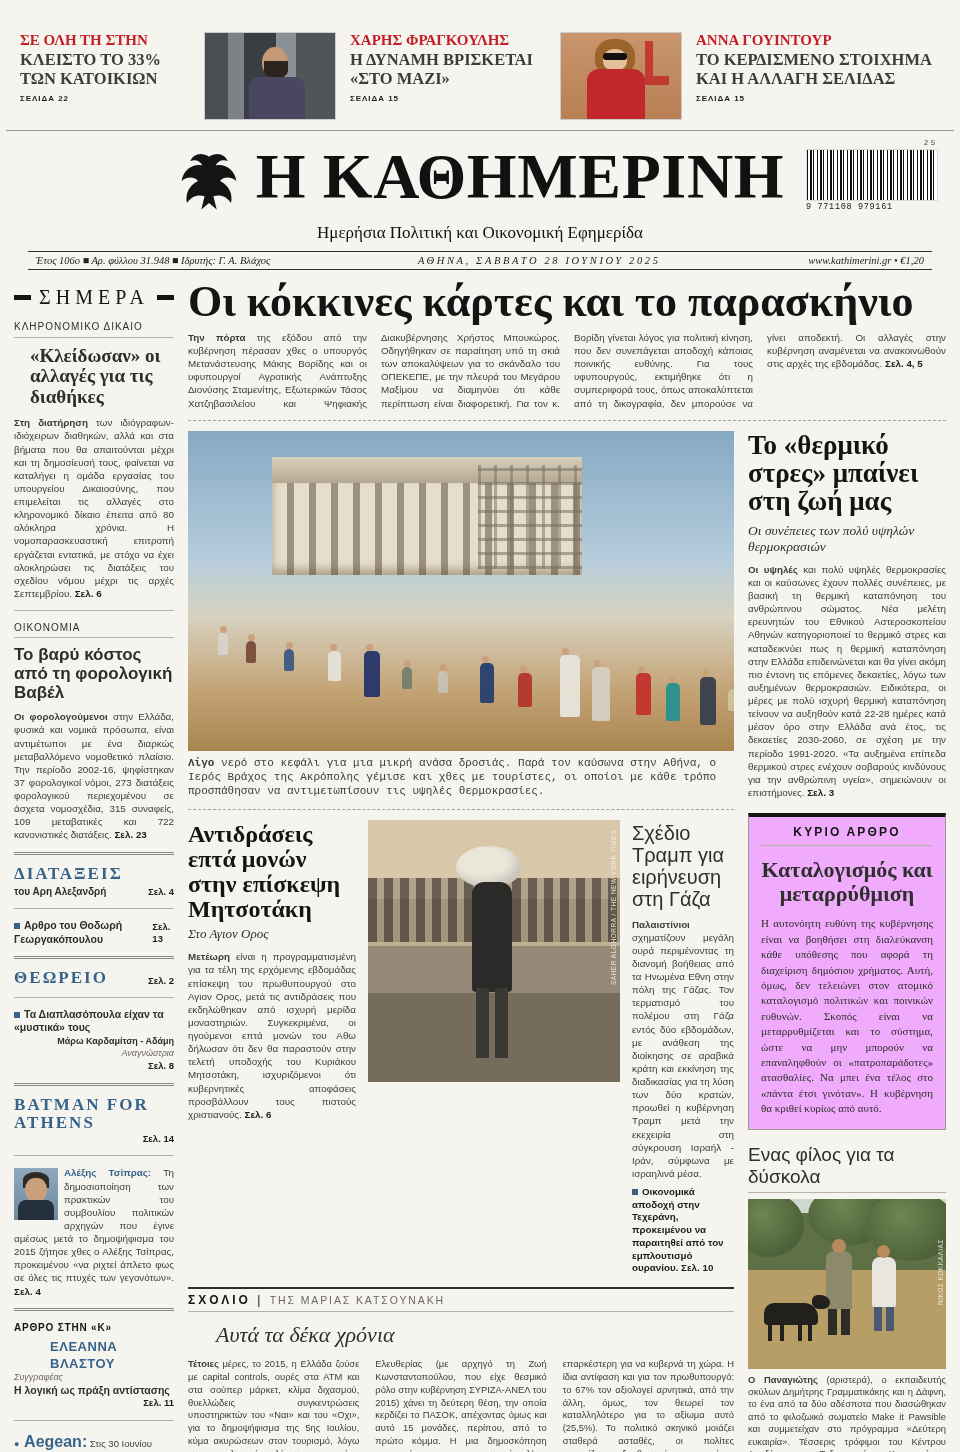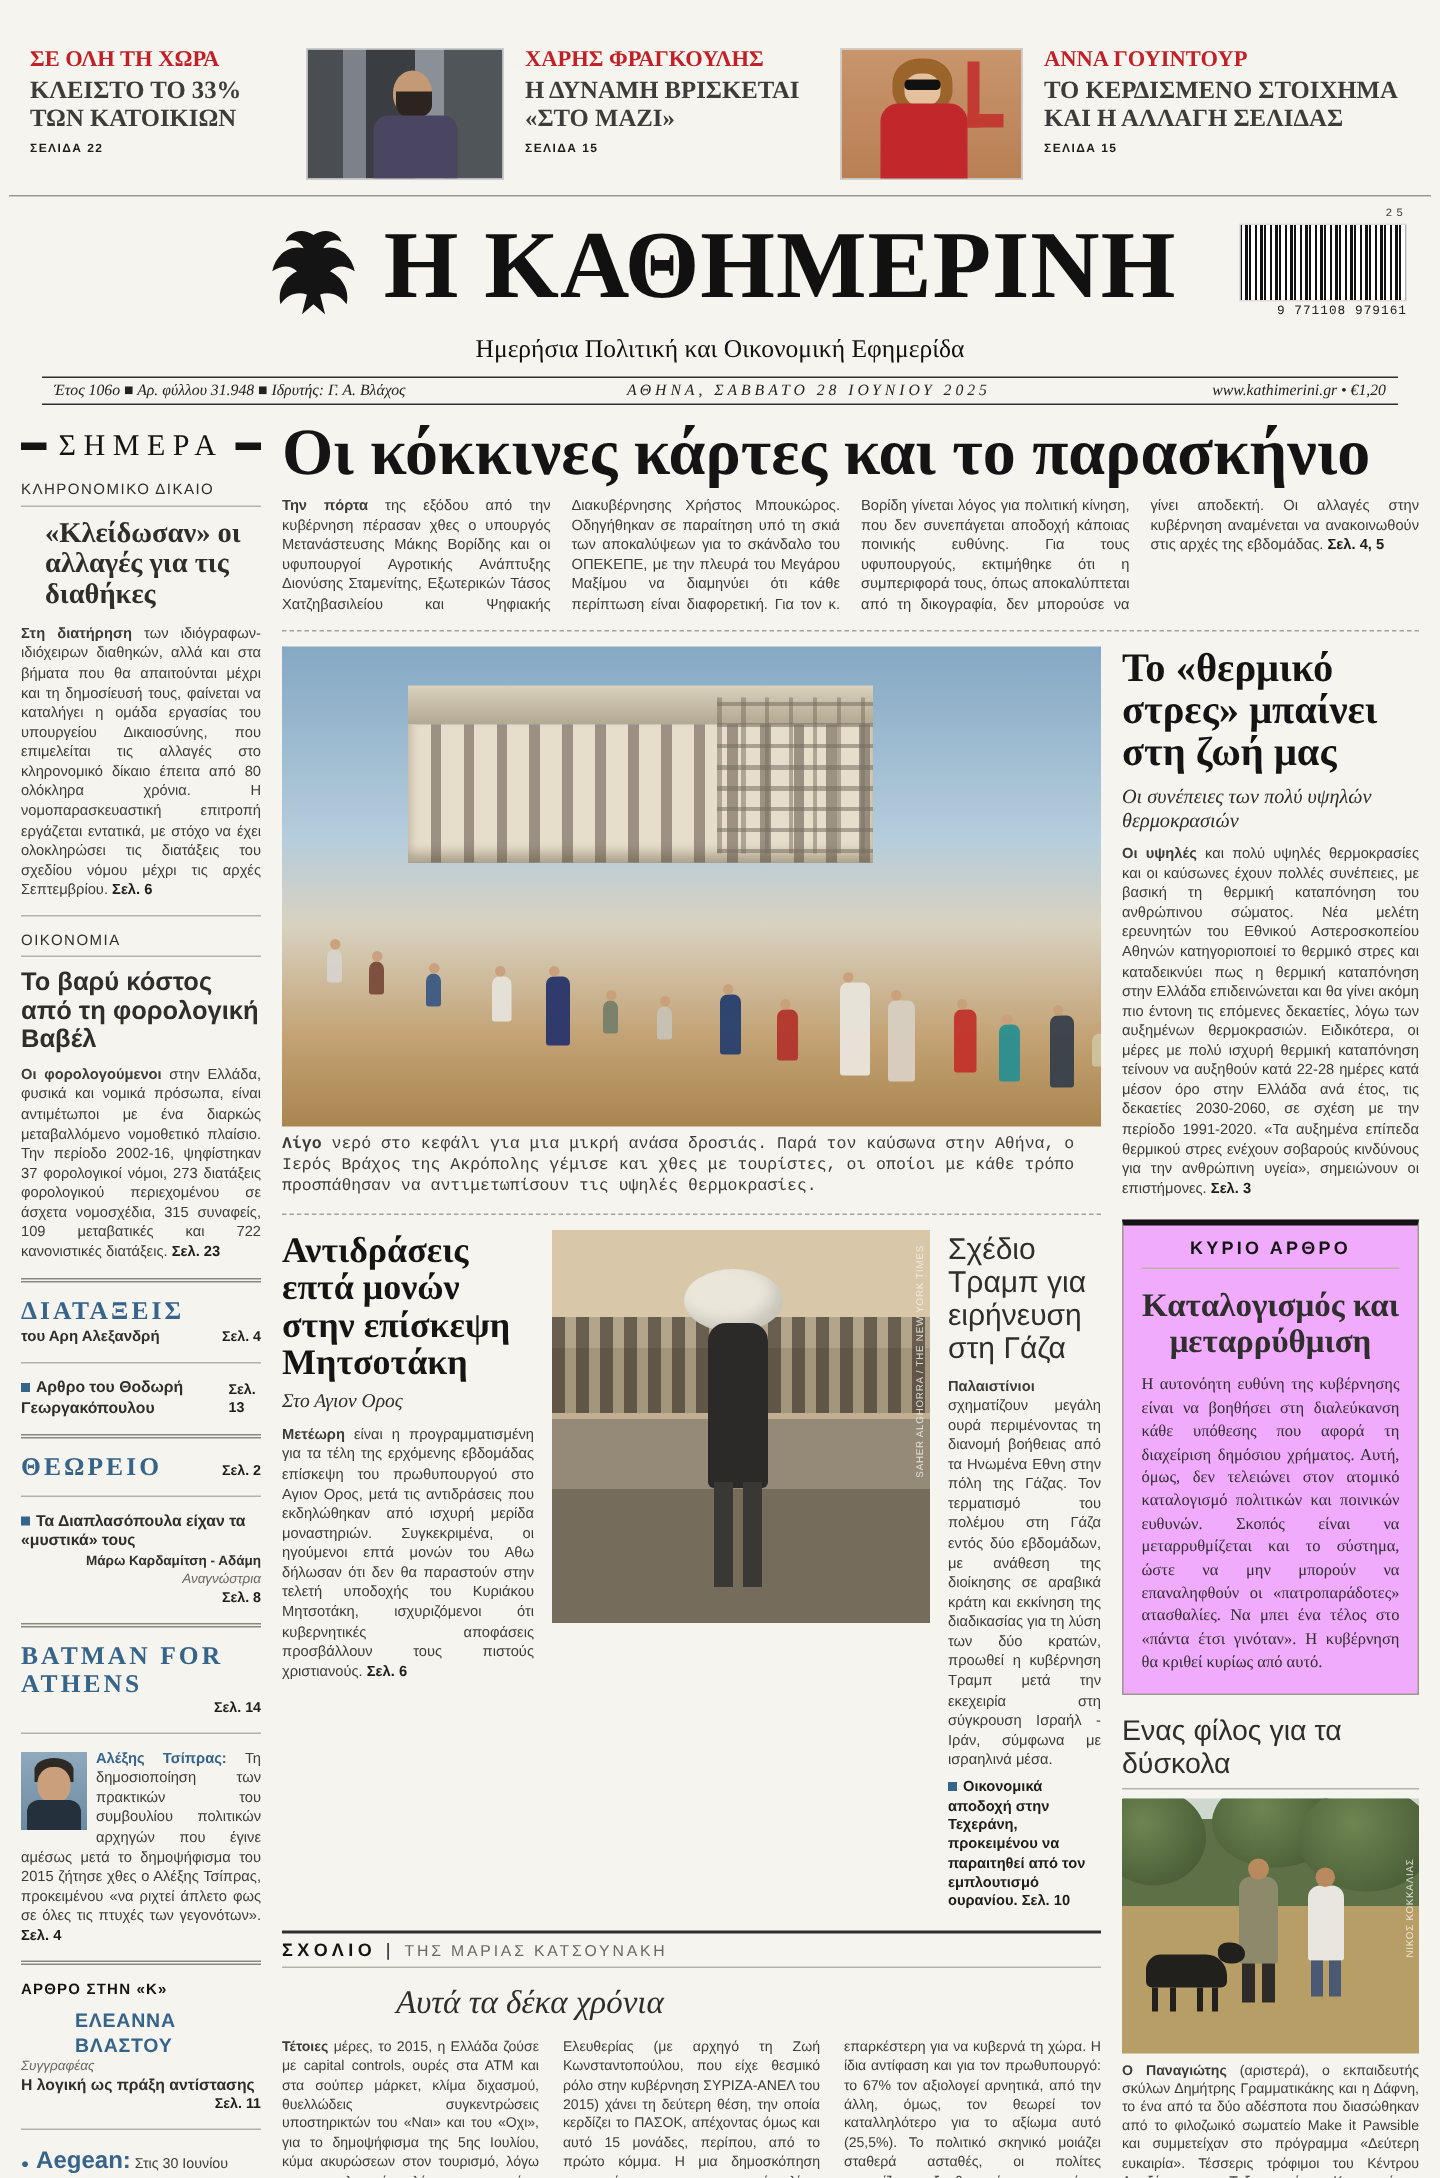--- a/index.html
+++ b/index.html
@@ -27,21 +27,21 @@
   .ph-wintour .lshape i{position:absolute;background:#c23b33;display:block;}
   .ph-wintour .bob{position:absolute;left:34px;top:6px;width:40px;height:36px;border-radius:45% 45% 40% 40%;background:#9a642a;}
   .ph-wintour .face{position:absolute;left:42px;top:16px;width:24px;height:22px;border-radius:45%;background:#e4c09c;}
   .ph-wintour .shade{position:absolute;left:42px;top:20px;width:24px;height:7px;border-radius:3px;background:#111;}
   .ph-wintour .jacket{position:absolute;left:26px;top:36px;width:58px;height:52px;border-radius:12px 12px 0 0;background:#c1272b;}
   
   .masthead{position:relative;padding:14px 14px 0 14px;text-align:center;}
   .mast-row{display:flex;align-items:flex-start;justify-content:center;gap:14px;}
   .eagle{width:66px;height:66px;flex:0 0 auto;margin-top:4px;}
   .mast-title{font-family:"Liberation Serif",serif;font-weight:bold;font-size:64px;line-height:1;letter-spacing:.01em;color:#111;}
-  .barcode{position:absolute;right:16px;top:18px;width:112px;text-align:right;}
+  .barcode{position:absolute;right:16px;top:18px;width:132px;text-align:left;}
   .barcode .lines{height:50px;background:repeating-linear-gradient(90deg,#111 0 1px,#fff 1px 3px,#111 3px 5px,#fff 5px 6px,#111 6px 7px,#fff 7px 10px);border:1px solid #ddd;}
   .barcode .num{font-family:"Liberation Mono",monospace;font-size:8.5px;color:#222;margin-top:1px;letter-spacing:.08em;}
   .barcode .top{position:absolute;right:0;top:-10px;font-family:"Liberation Mono",monospace;font-size:7.5px;color:#444;letter-spacing:.35em;}
   .mast-sub{font-family:"Liberation Serif",serif;font-size:17px;color:#111;margin:8px 0 8px 0;}
   .edition{display:flex;justify-content:space-between;align-items:center;border-top:1.5px solid #2e2e2c;border-bottom:1px solid #2e2e2c;
            padding:3px 8px;font-family:"Liberation Serif",serif;font-style:italic;font-size:10.5px;color:#222;margin:0 8px;}
   .edition .c{letter-spacing:.25em;font-style:italic;}
   
   .content{display:grid;grid-template-columns:160px 1fr;column-gap:14px;padding:10px 8px 0 8px;}
   
@@ -104,21 +104,21 @@
   .thermal-deck{font-family:"Liberation Serif",serif;font-style:italic;font-size:13.5px;color:#2e2e2c;margin-bottom:8px;}
   .kyrio{border:1px solid #9b9890;border-top:4px solid #141414;padding:8px 12px 12px 12px;margin-top:14px;background:#f0abfc;}
   .kyrio-head{font-weight:bold;font-size:12px;letter-spacing:.18em;text-align:center;color:#141414;border-bottom:1px solid #b5b2aa;padding-bottom:6px;}
   .kyrio-title{font-family:"Liberation Serif",serif;font-size:22px;font-weight:bold;font-style:normal;line-height:1.1;text-align:center;margin:12px 0 10px 0;color:#2e2e2c;}
   .kyrio-body{font-family:"Liberation Serif",serif;font-size:11px;line-height:1.4;color:#2e2e2c;text-align:justify;}
   
   .sxolio{border-top:2px solid #2e2e2c;margin-top:12px;padding-top:4px;}
   .sx-head{font-size:12px;letter-spacing:.25em;color:#141414;border-bottom:1px solid #b5b2aa;padding-bottom:4px;}
   .sx-head .k{font-weight:bold;}
   .sx-head .b{color:#6b6861;letter-spacing:.18em;font-size:10.5px;}
-  .sx-title{font-family:"Liberation Serif",serif;font-style:italic;font-size:22px;color:#2e2e2c;margin:10px 0 10px 76px;}
+  .sx-title{font-family:"Liberation Serif",serif;font-style:italic;font-size:22px;color:#2e2e2c;margin:10px 0 10px 28px;}
   .sx-cols{column-count:3;column-gap:16px;font-size:9.4px;line-height:1.36;color:#3c3c3b;text-align:justify;}
   
   .friend{margin-top:14px;}
   .friend-head{font-size:19px;color:#2e2e2c;border-bottom:1px solid #b5b2aa;padding-bottom:4px;margin-bottom:6px;}
   .photo-friend{position:relative;height:170px;overflow:hidden;background:linear-gradient(180deg,#cfd8cf 0 8%,#5d7046 8% 42%,#b79e66 42% 100%);}
   .photo-friend .tree{position:absolute;border-radius:50%;background:radial-gradient(circle at 40% 35%,#6f8551,#3f5230);}
   .photo-friend .man1{position:absolute;left:78px;top:52px;width:26px;height:58px;border-radius:8px 8px 2px 2px;background:#8c8a6a;}
   .photo-friend .man1::before{content:"";position:absolute;left:6px;top:-12px;width:14px;height:14px;border-radius:50%;background:#b98a5e;}
   .photo-friend .man1::after{content:"";position:absolute;left:2px;bottom:-26px;width:22px;height:26px;background:linear-gradient(90deg,#2e2c28 0 40%,transparent 40% 60%,#2e2c28 60% 100%);}
   .photo-friend .man2{position:absolute;left:124px;top:58px;width:24px;height:50px;border-radius:8px 8px 2px 2px;background:#e8e6df;}
@@ -129,21 +129,21 @@
   .photo-friend .dog::after{content:"";position:absolute;left:4px;bottom:-16px;width:44px;height:16px;background:linear-gradient(90deg,#22201d 0 4px,transparent 4px 12px,#22201d 12px 16px,transparent 16px 30px,#22201d 30px 34px,transparent 34px 40px,#22201d 40px 44px);}
   .friend-cap{font-size:9.4px;line-height:1.32;color:#3c3c3b;margin-top:5px;text-align:justify;}
 </style>
 </head>
 <body>
 
 <div class="page">
 
   <div class="teasers">
     <div>
-      <div class="t-kicker">ΣΕ ΟΛΗ ΤΗ ΧΩΡΑ</div>
+      <div class="t-kicker">ΣΕ ΟΛΗ ΤΗ ΣΤΗΝ</div>
       <div class="t-title">ΚΛΕΙΣΤΟ ΤΟ 33% ΤΩΝ ΚΑΤΟΙΚΙΩΝ</div>
       <div class="t-page">ΣΕΛΙΔΑ 22</div>
     </div>
     <div class="t-photo ph-man">
       <div class="head"></div>
       <div class="beard"></div>
       <div class="torso"></div>
     </div>
     <div>
       <div class="t-kicker">ΧΑΡΗΣ ΦΡΑΓΚΟΥΛΗΣ</div>

